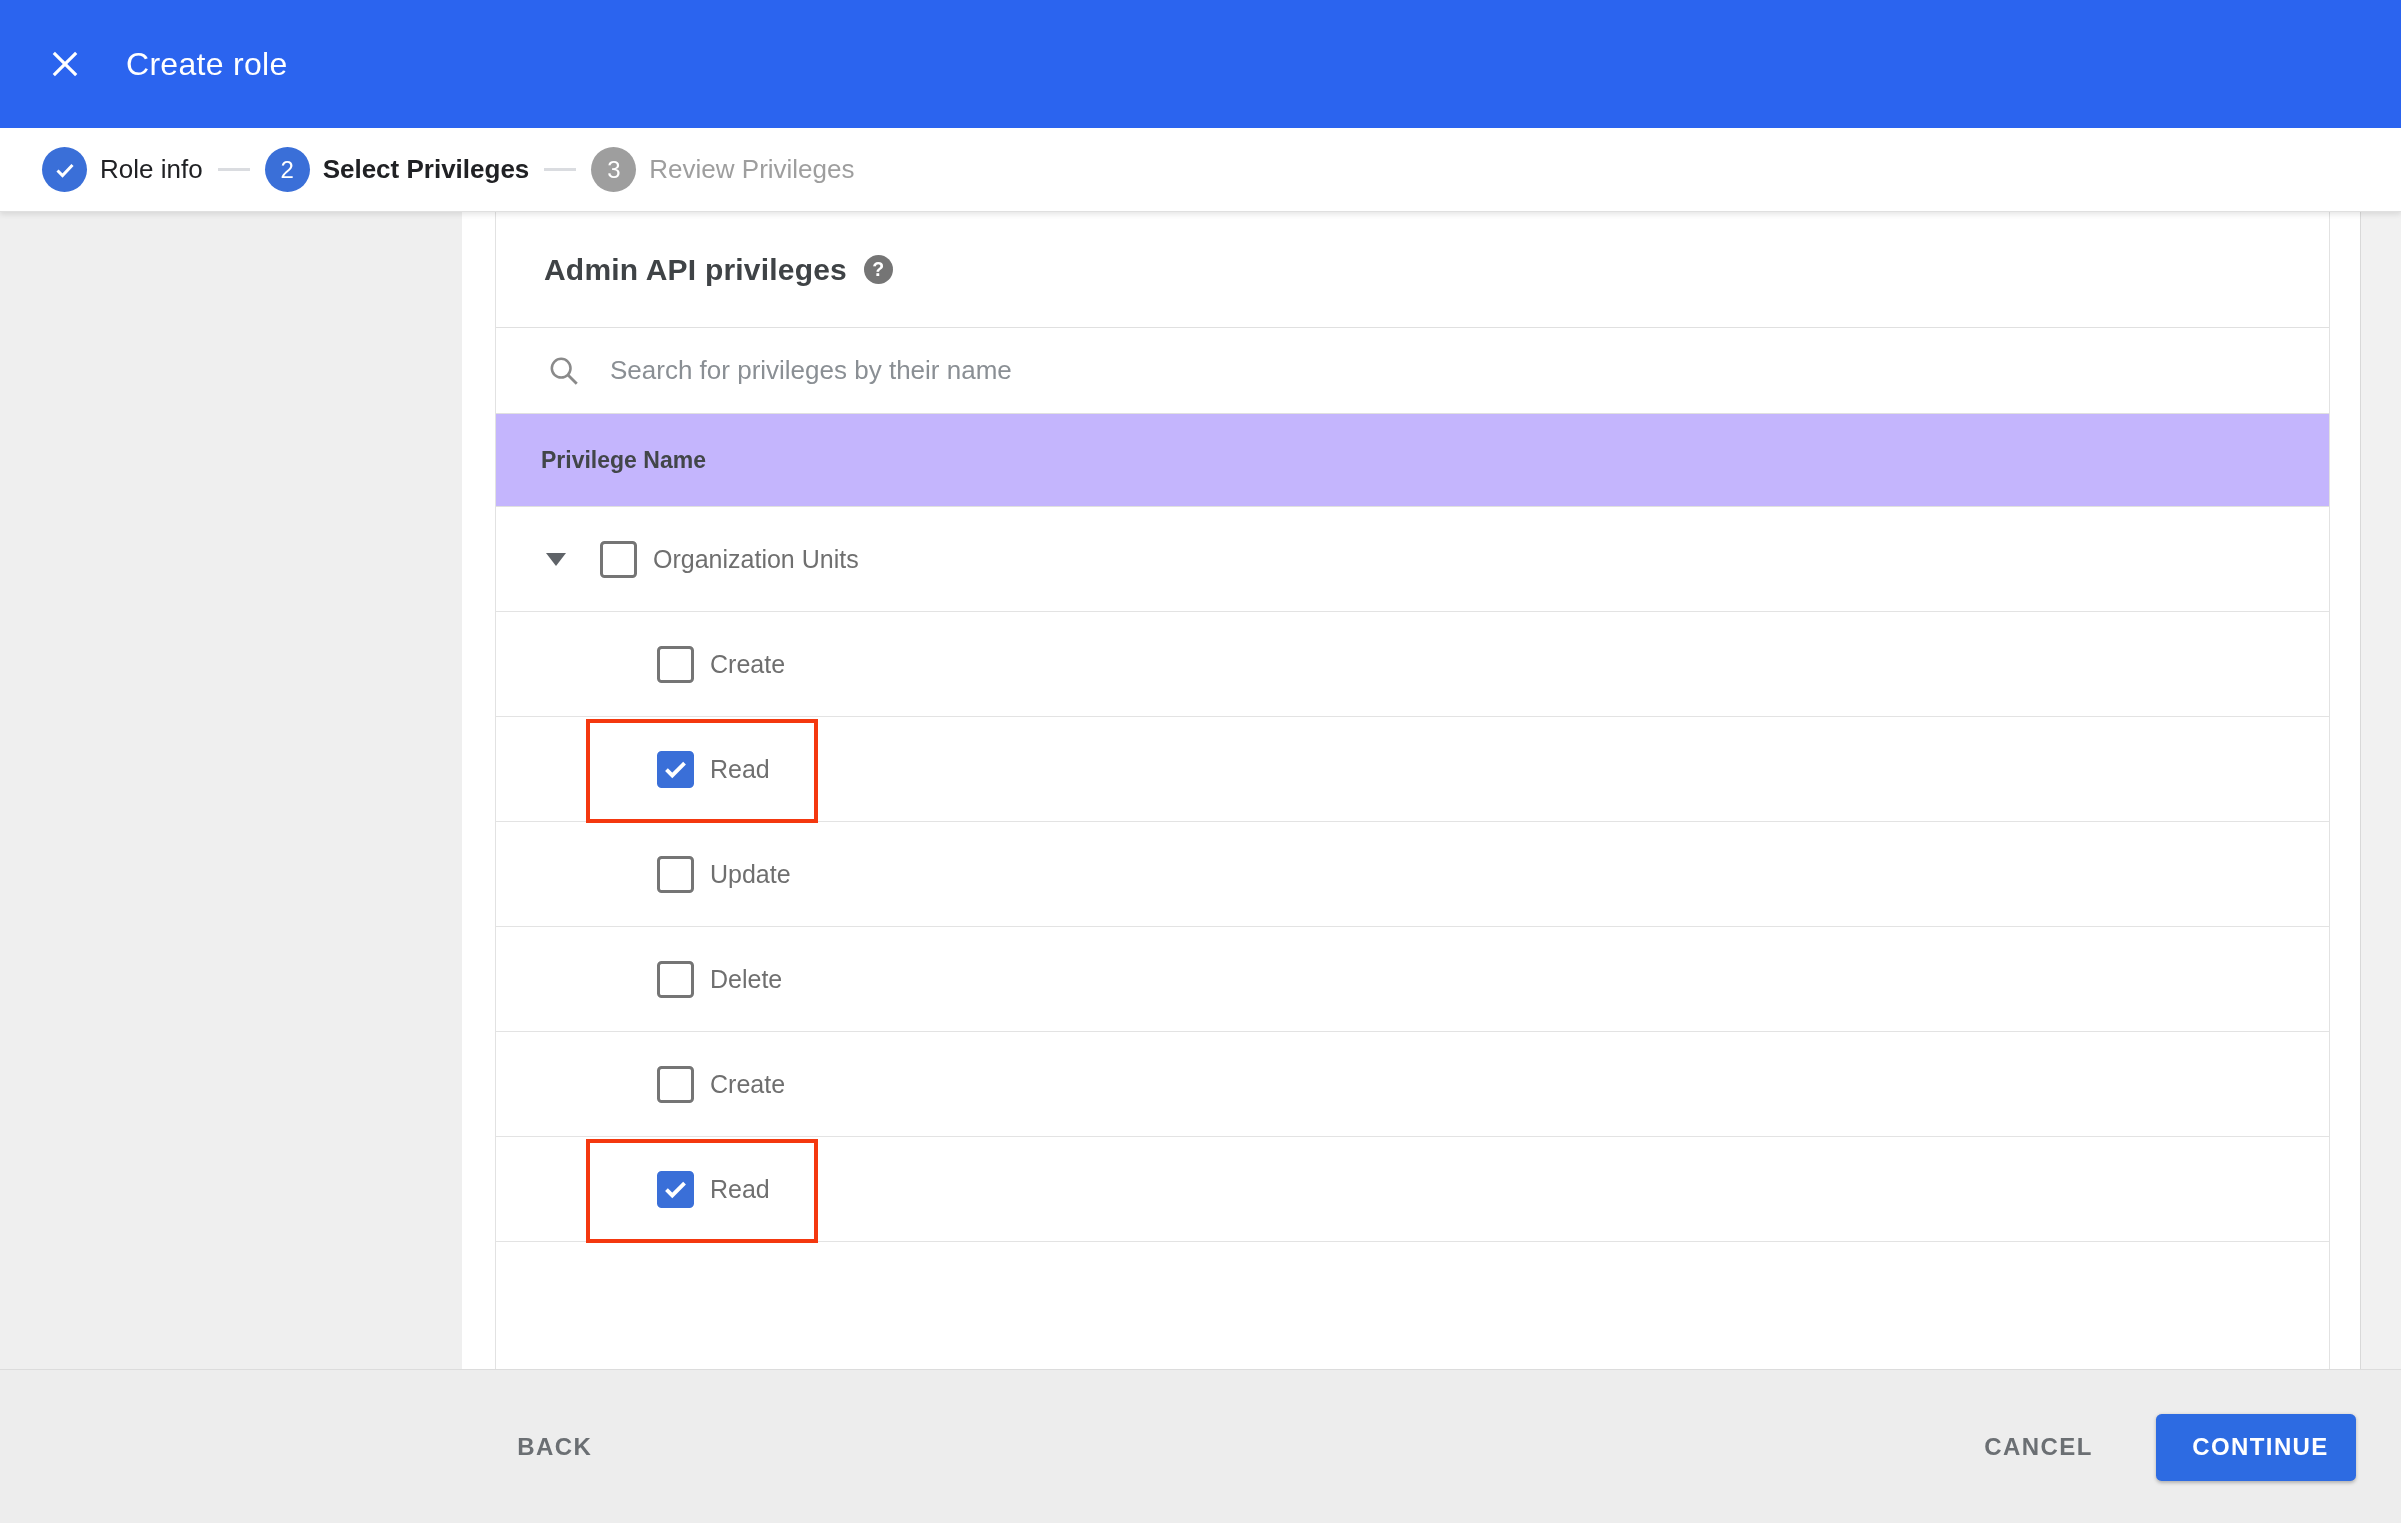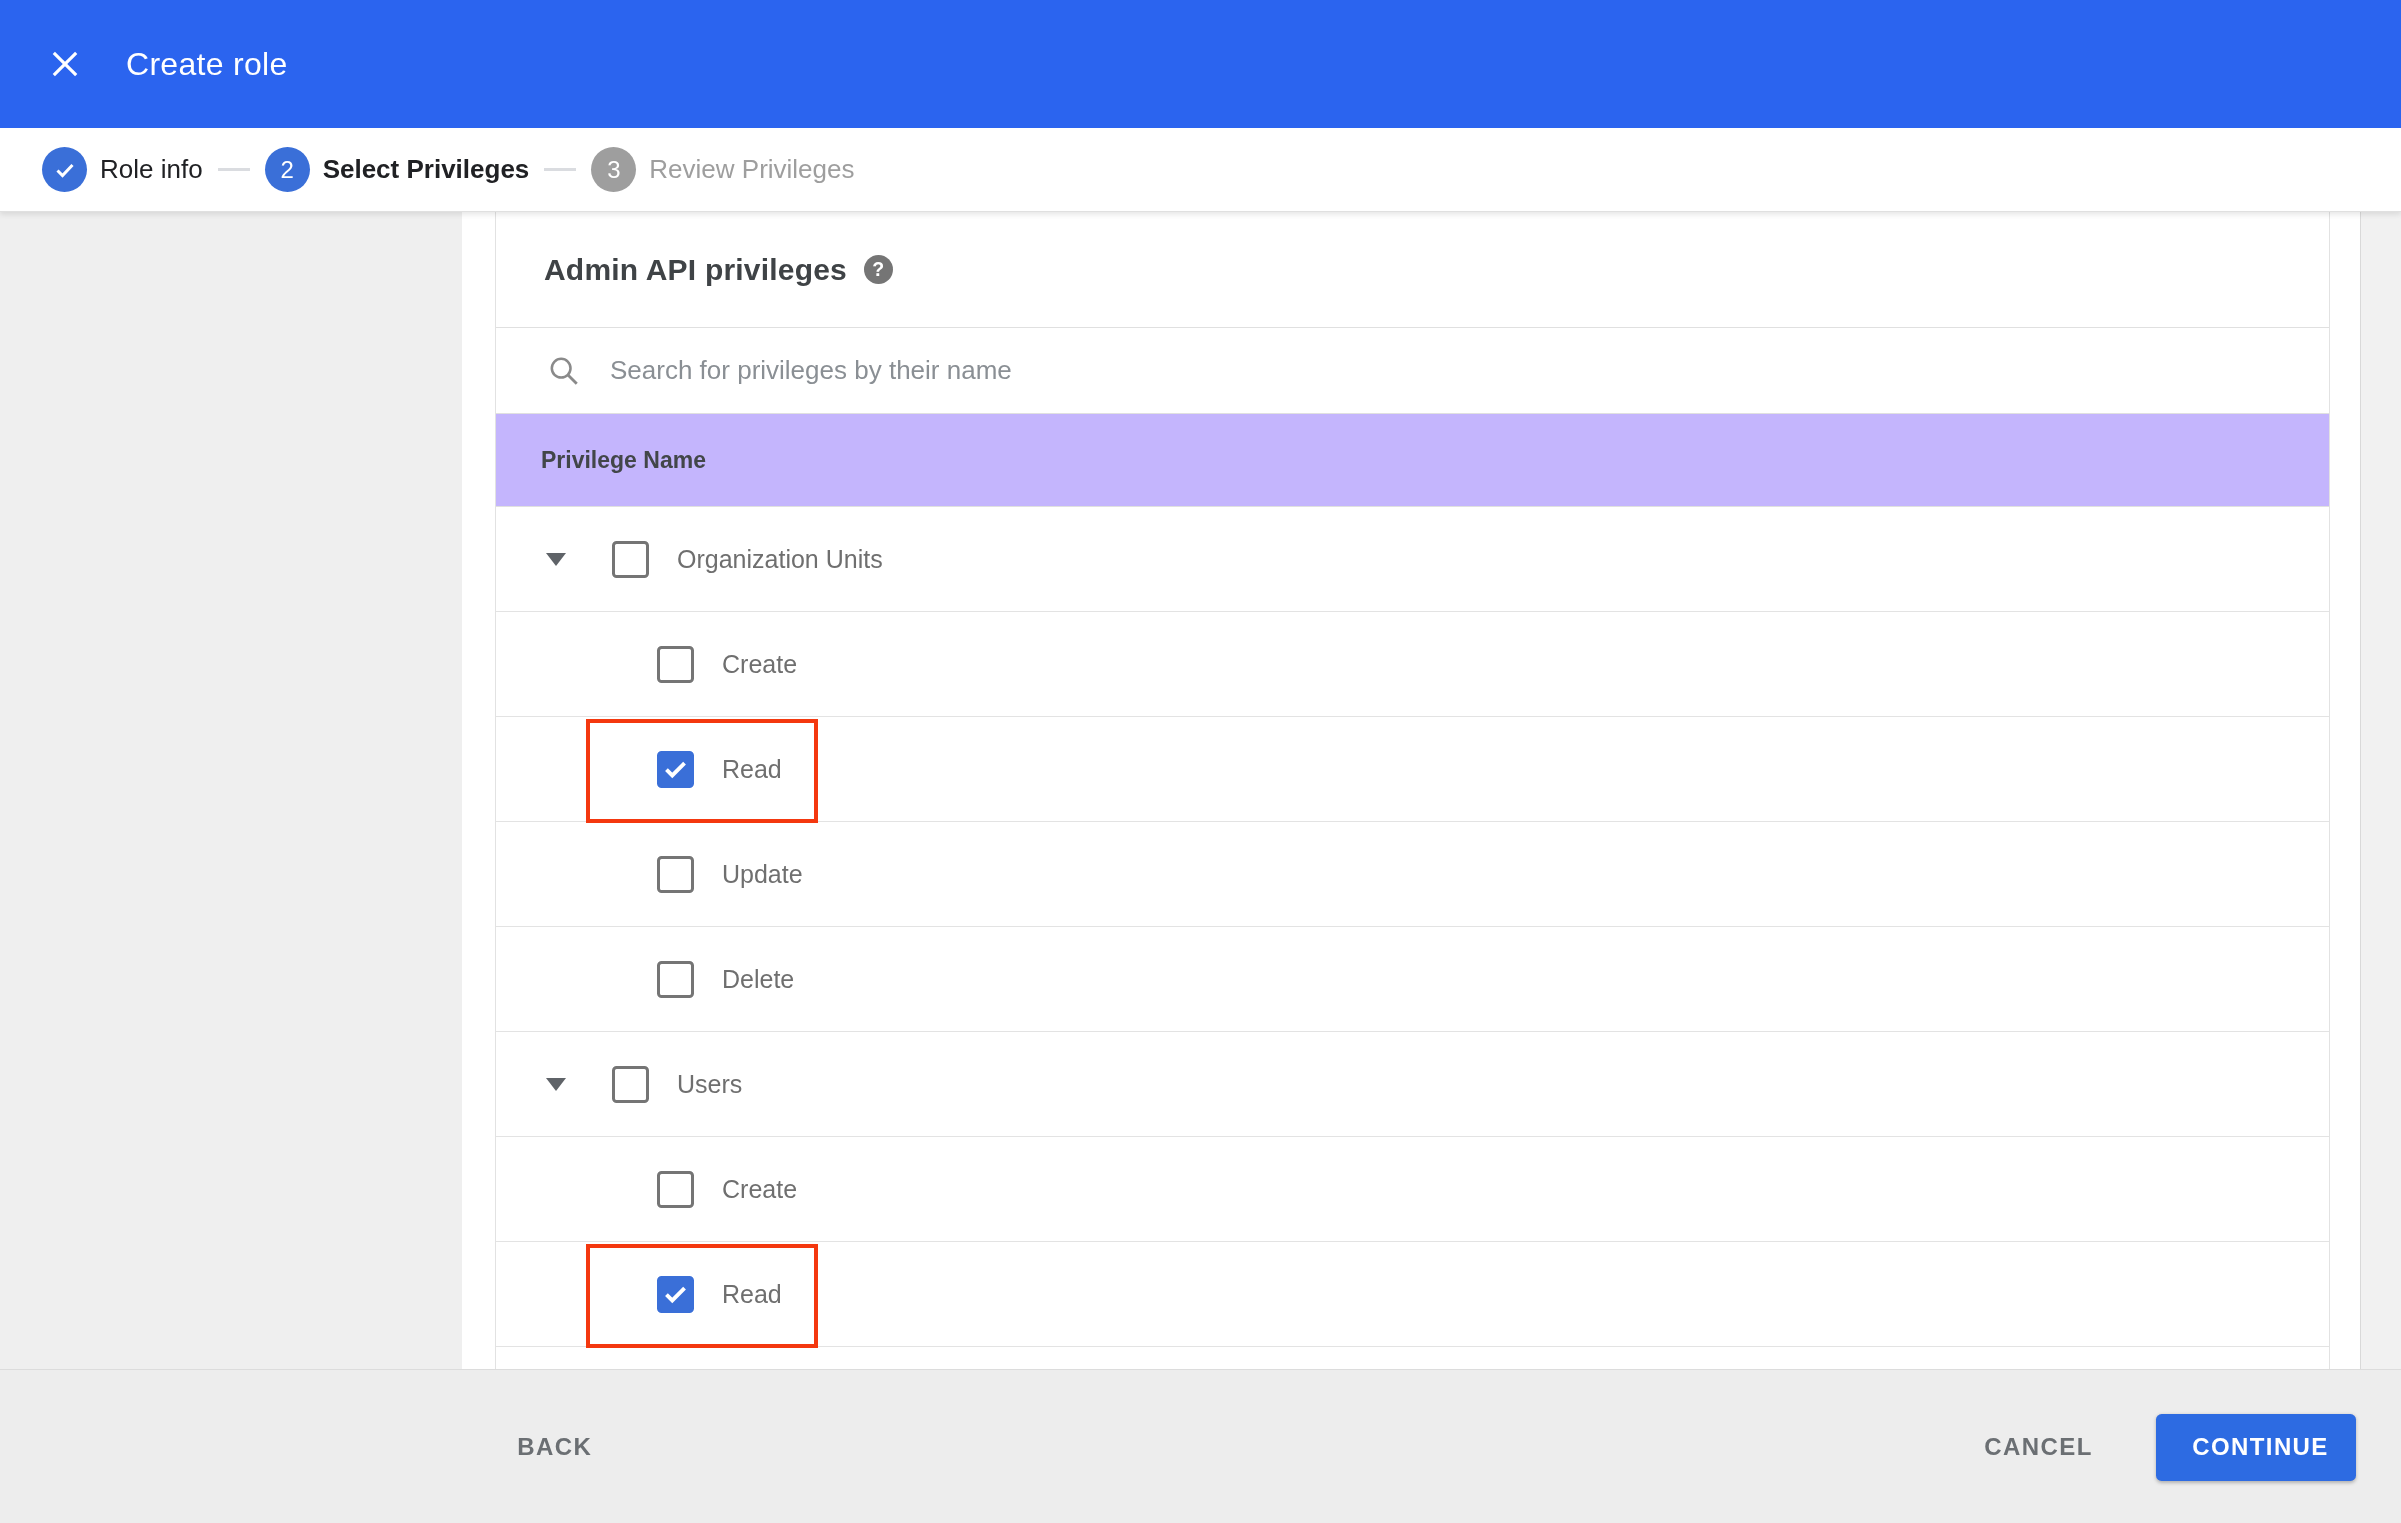--- a/index.html
+++ b/index.html
@@ -55,21 +55,21 @@
     border:none;outline:none;margin-left:27px;font-size:26px;color:#c2410c;width:1392px;
     font-family:"Liberation Sans", sans-serif;background:transparent;
   }
   .search-input::placeholder{color:#8a8f94;opacity:1;}
   .table-header{
     height:93px;background:#c4b5fd;border-bottom:1.9px solid #e0e0e0;
     display:flex;align-items:center;padding-left:45px;
   }
   .table-header-text{font-size:23px;font-weight:700;color:#424649;}
   
-  .prow{position:relative;height:105px;border-bottom:1.9px solid #e3e3e3;display:flex;align-items:center;gap:12px;}
+  .prow{position:relative;height:105px;border-bottom:1.9px solid #e3e3e3;display:flex;align-items:center;}
   .tri{
     margin-left:50px;width:0;height:0;cursor:pointer;flex:0 0 auto;
     border-left:10.2px solid transparent;border-right:10.2px solid transparent;border-top:13px solid #5f6368;
   }
   .cbox{
     width:37px;height:37px;border:3.7px solid #757575;border-radius:4.6px;background:#ffffff;
     cursor:pointer;flex:0 0 auto;display:flex;align-items:center;justify-content:center;
   }
   .prow.parent .cbox{margin-left:34px;}
   .prow.child .cbox{margin-left:161px;}
@@ -183,27 +183,20 @@
     </span>
     <span class="prow-label">Update</span>
   </div>
           <div class="prow child">
 
     <span class="cbox">
       
     </span>
     <span class="prow-label">Delete</span>
   </div>
-          <div class="prow parent">
-    <span class="tri"></span>
-    <span class="cbox">
-      
-    </span>
-    <span class="prow-label">Users</span>
-  </div>
           <div class="prow child">
 
     <span class="cbox">
       
     </span>
     <span class="prow-label">Create</span>
   </div>
           <div class="prow child">
 
     <span class="cbox checked">

